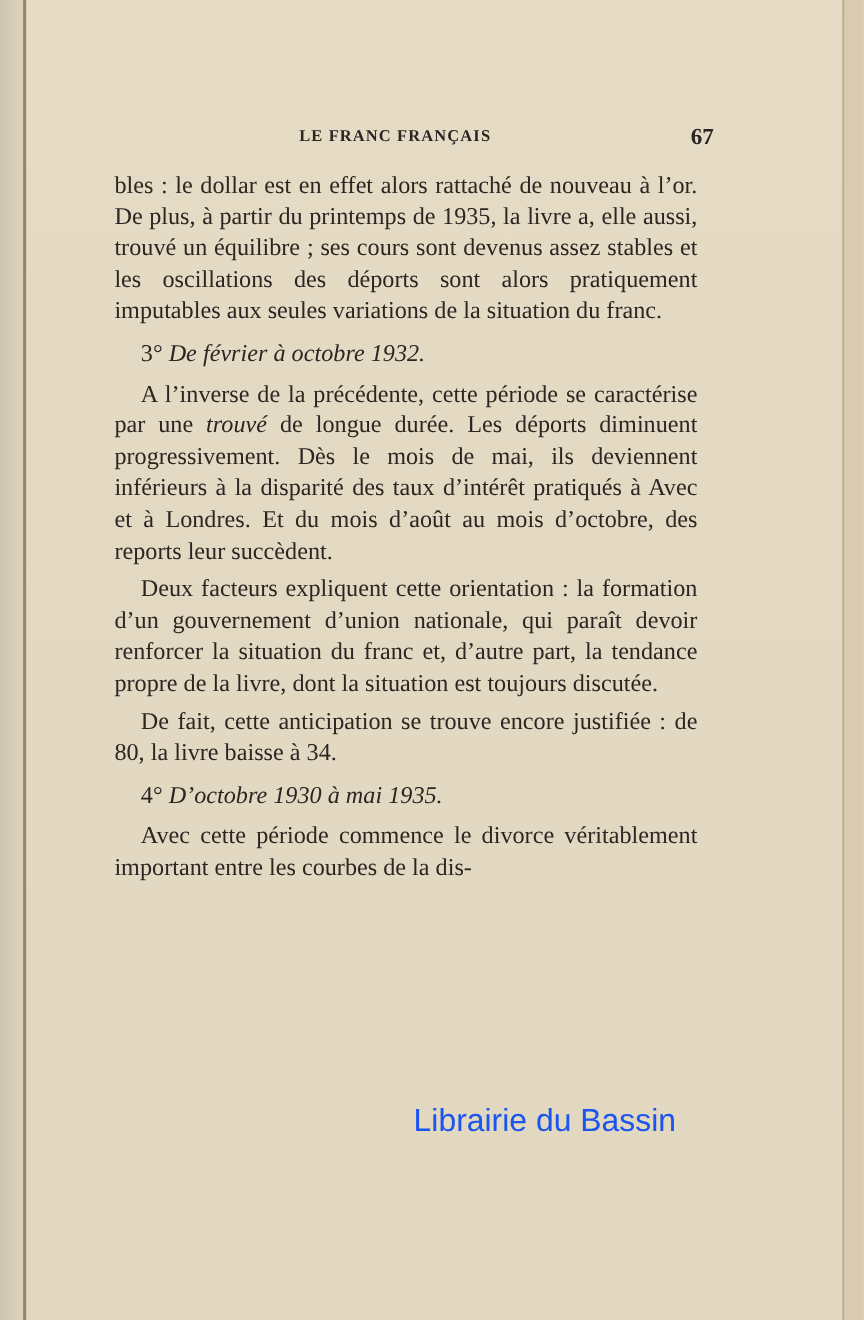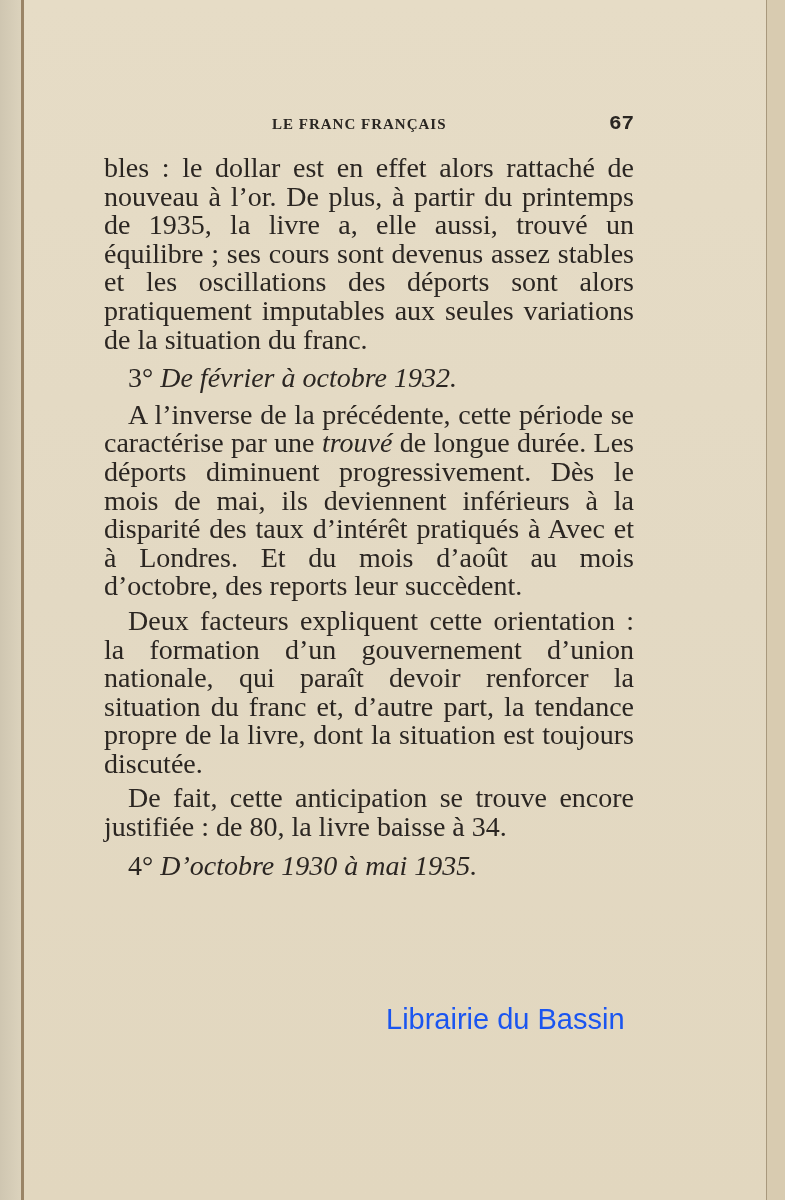--- a/index.html
+++ b/index.html
@@ -27,40 +27,40 @@
   }
   .header {
     position: absolute; top: 116px; left: 0; width: 742px; height: 24px;
   }
   .running-title {
     position: absolute; left: 248px; top: 0;
     font-family: "Liberation Serif", serif; font-weight: bold;
     font-size: 15px; letter-spacing: 1px; color: #2a2622;
   }
   .page-number {
-    position: absolute; left: 585px; top: -4px;
-    font-family: Liberation Mono, monospace; font-weight: bold;
+    position: absolute; left: 604px; top: -4px;
+    font-family: Liberation Serif, serif; font-weight: bold;
     font-size: 21px; color: #2a2622;
   }
   .body-text {
     position: absolute; left: 80px; top: 154px; width: 530px;
     font-family: "Liberation Serif", serif;
-    font-size: 28px; line-height: 28.6px; color: #2b2622;
+    font-size: 22px; line-height: 28.6px; color: #2b2622;
     text-align: justify;
   }
   .para { margin: 0; text-indent: 24px; }
   .para.first { text-indent: 0; }
   .para.gap { margin-top: 6px; }
   .section-heading {
     margin: 10px 0 8px 0; padding-left: 24px;
     font-style: italic;
   }
   .section-heading .num { font-style: normal; }
   .watermark {
-    position: absolute; left: 386px; top: 1003px;
+    position: absolute; left: 376px; top: 1003px;
     font-family: "Liberation Sans", sans-serif;
     font-size: 29px; color: #1a55f0; text-align: center;
   }
 </style>
 </head>
 <body>
 
 <div class="left-page"></div>
 <div class="spine"></div>
 
@@ -75,18 +75,19 @@
 
     <p class="section-heading"><span class="num">3°</span> <span>De février à octobre 1932.</span></p>
 
     <p class="para"><span>A l’inverse de la précédente, cette période se caractérise par une </span><em>trouvé</em><span> de longue durée. Les déports diminuent progressivement. Dès le mois de mai, ils deviennent inférieurs à la disparité des taux d’intérêt pratiqués à Avec et à Londres. Et du mois d’août au mois d’octobre, des reports leur succèdent.</span></p>
 
     <p class="para gap">Deux facteurs expliquent cette orientation : la formation d’un gouvernement d’union nationale, qui paraît devoir renforcer la situation du franc et, d’autre part, la tendance propre de la livre, dont la situation est toujours discutée.</p>
     <p class="para gap">De fait, cette anticipation se trouve encore justifiée : de 80, la livre baisse à 34.</p>
 
     <p class="section-heading"><span class="num">4°</span> <span>D’octobre 1930 à mai 1935.</span></p>
 
+    <p class="para">Avec cette période commence le divorce véritablement important entre les courbes de la dis-</p>
   </div>
 </div>
 
 <div class="right-edge"></div>
 
 <div class="watermark">Librairie du Bassin</div>
 
 </body></html>

